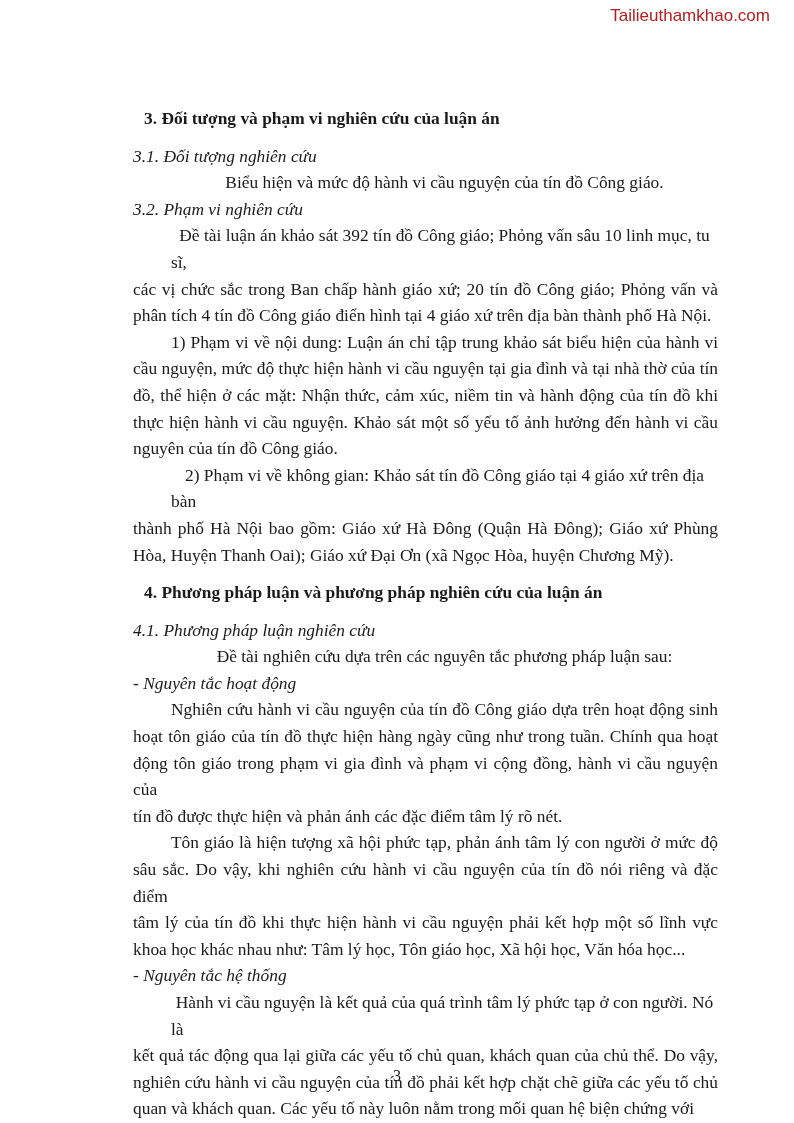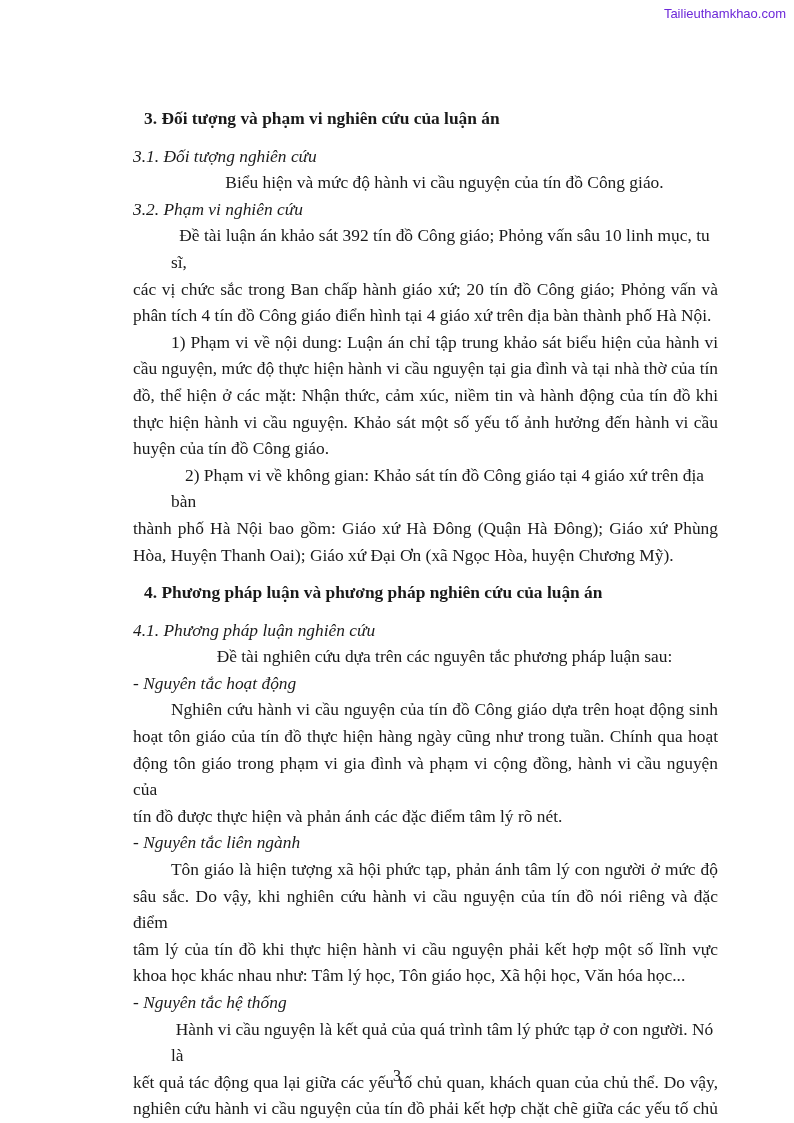--- a/index.html
+++ b/index.html
@@ -1,20 +1,20 @@
 <!DOCTYPE html>
 <html><head>
   <meta charset="utf-8">
   <style>
     html, body { margin: 0; padding: 0; background: #ffffff; }
     body { width: 794px; height: 1123px; position: relative; overflow: hidden; }
     .watermark {
-      position: absolute; top: 6px; right: 8px;
-      font-family: "Liberation Sans", sans-serif; font-size: 13px;
-      color: #6d28d9; letter-spacing: 0;
+      position: absolute; top: 6px; right: 24px;
+      font-family: "Liberation Sans", sans-serif; font-size: 17px;
+      color: #b91c1c; letter-spacing: 0;
     }
     .page {
       position: absolute; left: 133px; top: 94px; width: 585px;
       font-family: "Liberation Serif", serif; font-size: 17.4px;
       color: #1a1a1a; line-height: 26.6px;
     }
     .h-bold { font-weight: bold; margin: 11px; }
     .h-bolditalic { font-weight: normal; font-style: italic; margin: 0; }
     .h-italic { font-style: italic; margin: 0; }
     .para { margin: 0; text-align: justify; text-indent: 38px; }
@@ -43,21 +43,21 @@
   <div>
     <span class="line justify-line indent">Đề tài luận án khảo sát 392 tín đồ Công giáo; Phỏng vấn sâu 10 linh mục, tu sĩ,</span>
     <span class="line justify-line">các vị chức sắc trong Ban chấp hành giáo xứ; 20 tín đồ Công giáo; Phỏng vấn và</span>
     <span class="line">phân tích 4 tín đồ Công giáo điển hình tại 4 giáo xứ trên địa bàn thành phố Hà Nội.</span>
   </div>
   <div>
     <span class="line justify-line indent">1) Phạm vi về nội dung: Luận án chỉ tập trung khảo sát biểu hiện của hành vi</span>
     <span class="line justify-line">cầu nguyện, mức độ thực hiện hành vi cầu nguyện tại gia đình và tại nhà thờ của tín</span>
     <span class="line justify-line">đồ, thể hiện ở các mặt: Nhận thức, cảm xúc, niềm tin và hành động của tín đồ khi</span>
     <span class="line justify-line">thực hiện hành vi cầu nguyện. Khảo sát một số yếu tố ảnh hưởng đến hành vi cầu</span>
-    <span class="line">huyện của tín đồ Công giáo.</span>
+    <span class="line">nguyên của tín đồ Công giáo.</span>
   </div>
   <div>
     <span class="line justify-line indent">2) Phạm vi về không gian: Khảo sát tín đồ Công giáo tại 4 giáo xứ trên địa bàn</span>
     <span class="line justify-line">thành phố Hà Nội bao gồm: Giáo xứ Hà Đông (Quận Hà Đông); Giáo xứ Phùng</span>
     <span class="line">Hòa, Huyện Thanh Oai); Giáo xứ Đại Ơn (xã Ngọc Hòa, huyện Chương Mỹ).</span>
   </div>
 
   <p class="h-bold">4. Phương pháp luận và phương pháp nghiên cứu của luận án</p>
   <p class="h-bolditalic">4.1. Phương pháp luận nghiên cứu</p>
   <div>
@@ -65,21 +65,20 @@
   </div>
 
   <p class="h-italic">- Nguyên tắc hoạt động</p>
   <div>
     <span class="line justify-line indent">Nghiên cứu hành vi cầu nguyện của tín đồ Công giáo dựa trên hoạt động sinh</span>
     <span class="line justify-line">hoạt tôn giáo của tín đồ thực hiện hàng ngày cũng như trong tuần. Chính qua hoạt</span>
     <span class="line justify-line">động tôn giáo trong phạm vi gia đình và phạm vi cộng đồng, hành vi cầu nguyện của</span>
     <span class="line">tín đồ được thực hiện và phản ánh các đặc điểm tâm lý rõ nét.</span>
   </div>
 
-  <p class="h-italic">- Nguyên tắc liên ngành</p>
   <div>
     <span class="line justify-line indent">Tôn giáo là hiện tượng xã hội phức tạp, phản ánh tâm lý con người ở mức độ</span>
     <span class="line justify-line">sâu sắc. Do vậy, khi nghiên cứu hành vi cầu nguyện của tín đồ nói riêng và đặc điểm</span>
     <span class="line justify-line">tâm lý của tín đồ khi thực hiện hành vi cầu nguyện phải kết hợp một số lĩnh vực</span>
     <span class="line">khoa học khác nhau như: Tâm lý học, Tôn giáo học, Xã hội học, Văn hóa học...</span>
   </div>
 
   <p class="h-italic">- Nguyên tắc hệ thống</p>
   <div>
     <span class="line justify-line indent">Hành vi cầu nguyện là kết quả của quá trình tâm lý phức tạp ở con người. Nó là</span>

